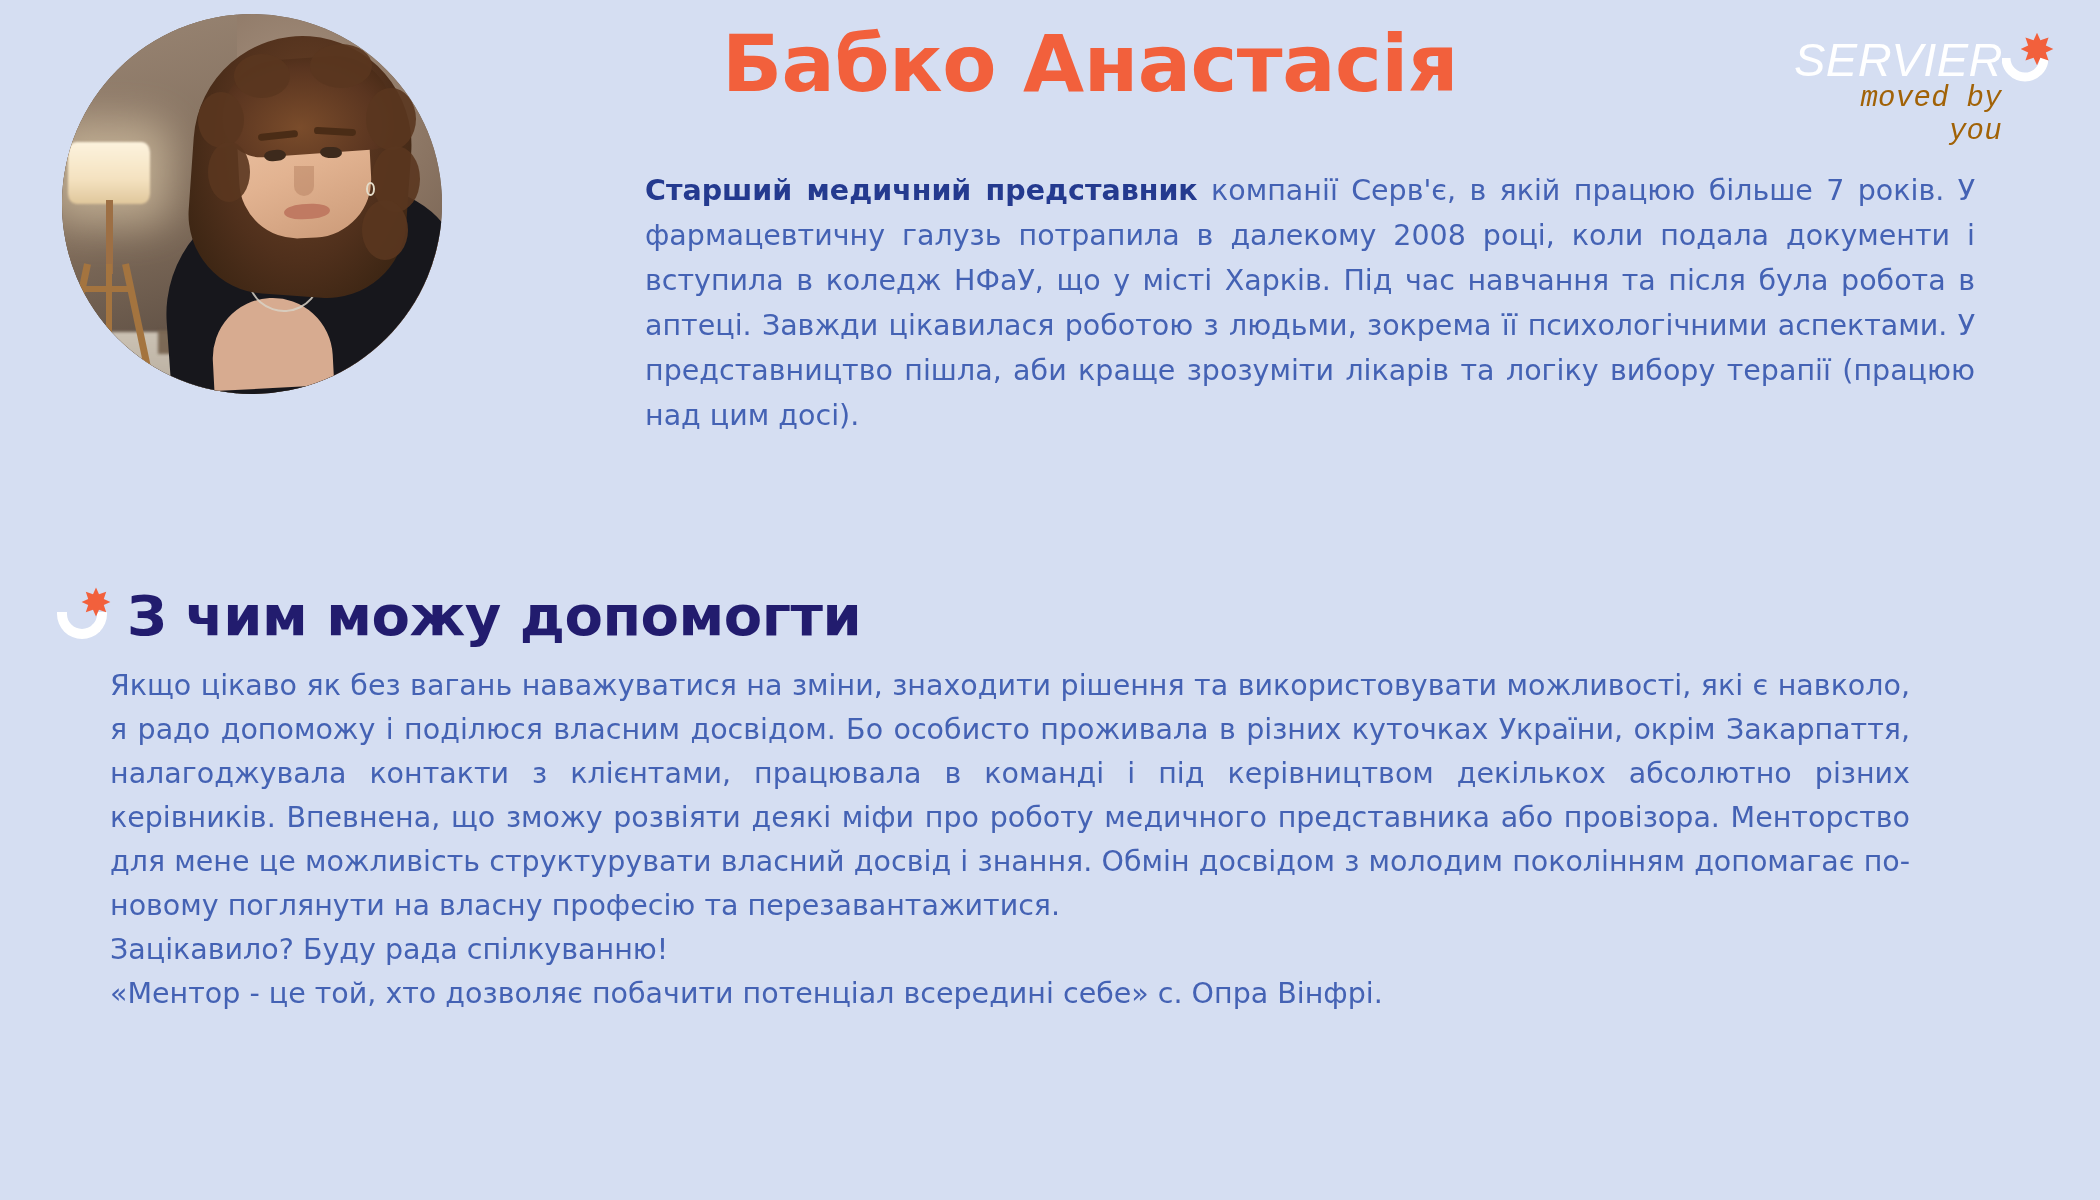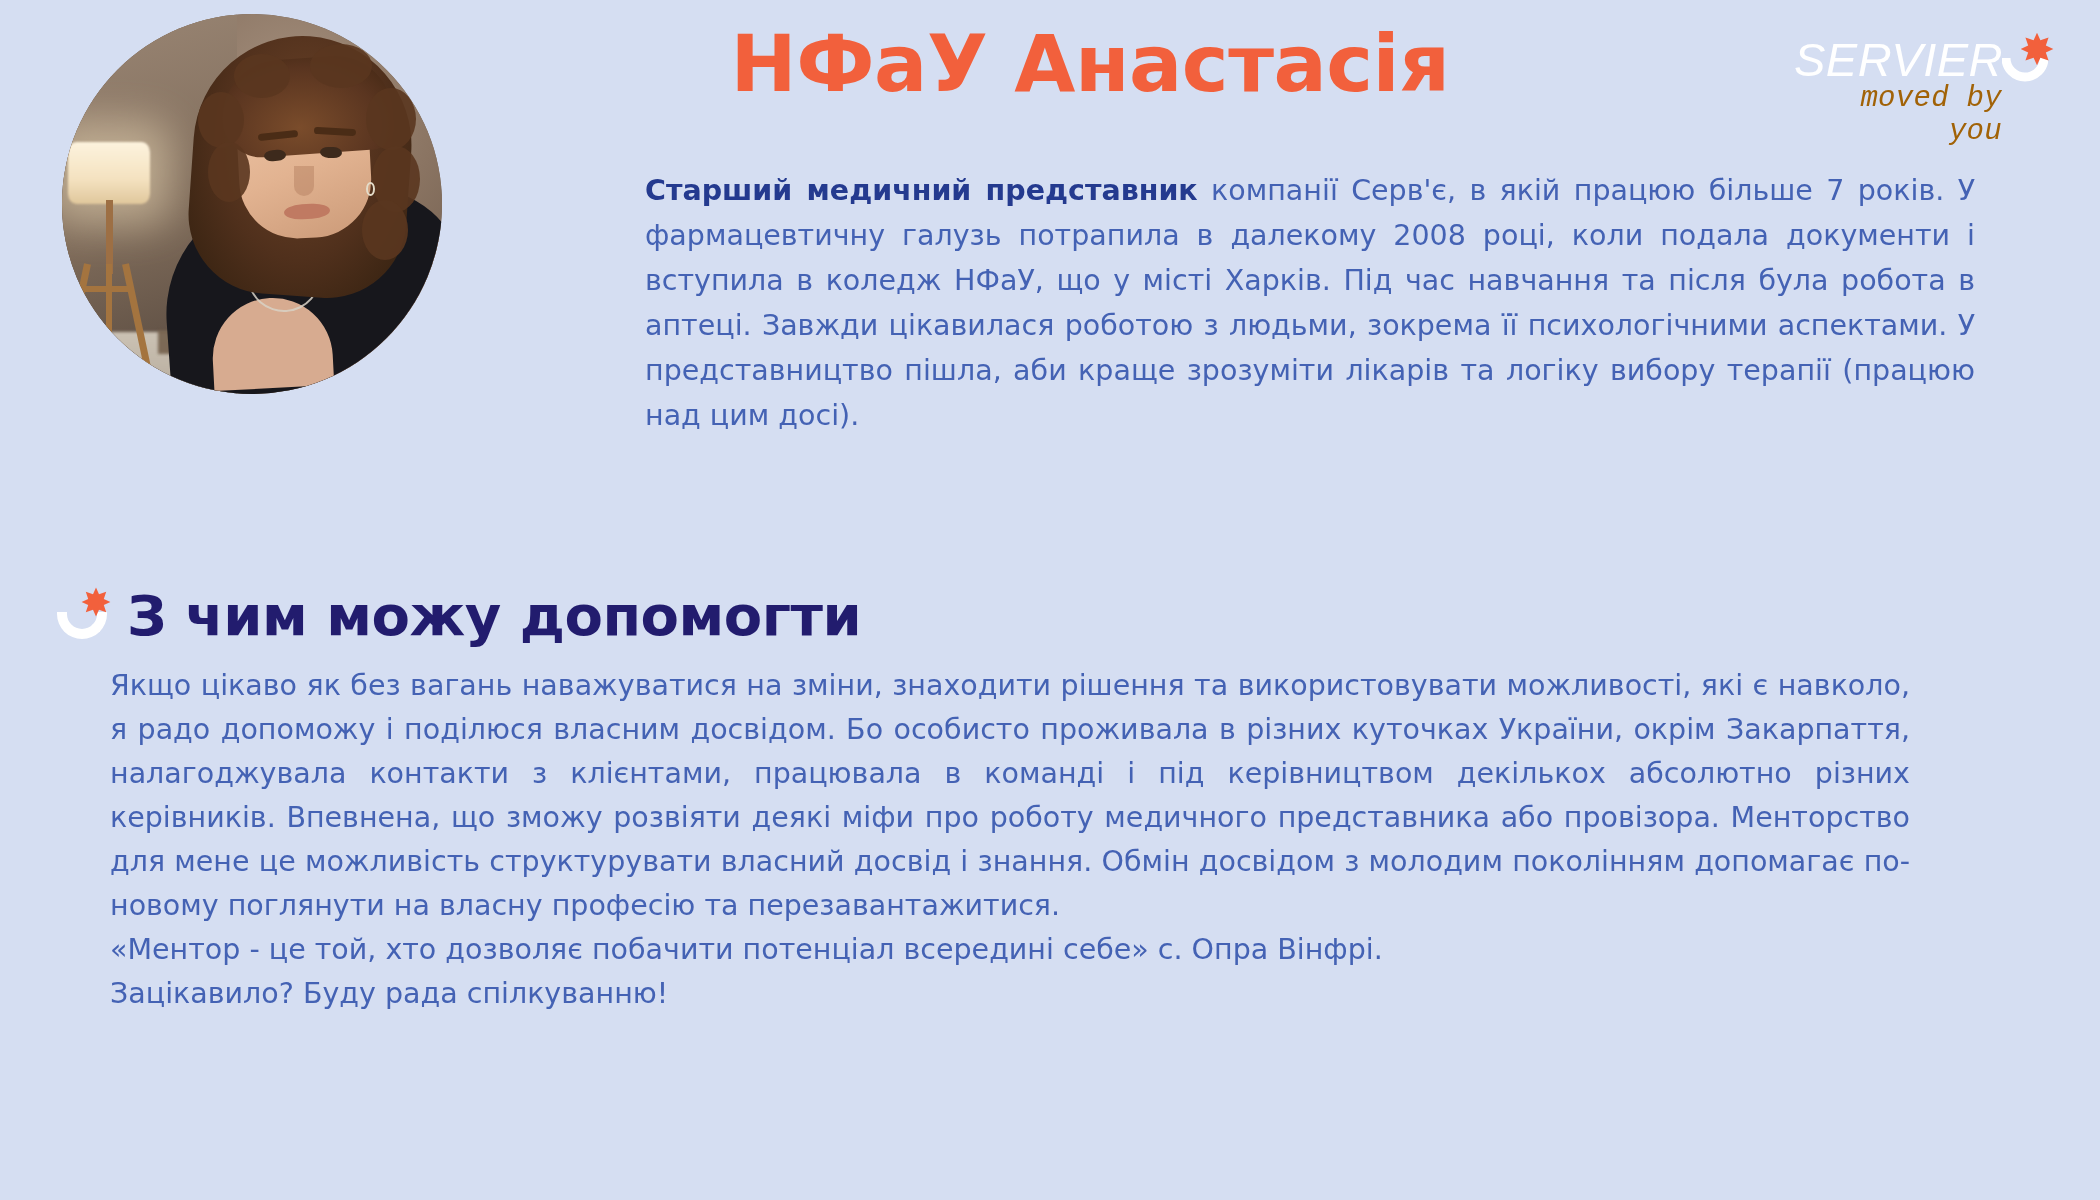--- a/index.html
+++ b/index.html
@@ -320,34 +320,34 @@
     <svg class="logo-swoosh" viewBox="0 0 46 46">
       <path d="M4 6 A19 19 0 0 0 42 6" fill="none" stroke="#ffffff" stroke-width="9" stroke-linecap="butt"></path>
     </svg>
     <svg class="logo-star" viewBox="0 0 100 100">
       <path fill="#f2603c" d="M50 2 L60 24 L84 16 L76 40 L98 50 L76 60 L84 84 L60 76 L50 98 L40 76 L16 84 L24 60 L2 50 L24 40 L16 16 L40 24 Z"></path>
     </svg>
   </div>
   <div class="logo-tag">moved by you</div>
 </div>
 
-<div class="title">НФаУ Анастасія</div>
+<div class="title">Бабко Анастасія</div>
 
 <div id="section-about">
   <div class="body"><b>Старший медичний представник</b><span> компанії Серв'є, в якій працюю більше 7 років. У фармацевтичну галузь потрапила в далекому 2008 році, коли подала документи і вступила в коледж НФаУ, що у місті Харків. Під час навчання та після була робота в аптеці. Завжди цікавилася роботою з людьми, зокрема її психологічними аспектами. У представництво пішла, аби краще зрозуміти лікарів та логіку вибору терапії (працюю над цим досі).</span></div>
 </div>
 
 <div id="section-help">
   <div class="sec-head">
     <span class="bullet">
       <span class="bowl"></span>
       <svg class="star" viewBox="0 0 100 100">
         <path fill="#f2603c" d="M50 2 L60 24 L84 16 L76 40 L98 50 L76 60 L84 84 L60 76 L50 98 L40 76 L16 84 L24 60 L2 50 L24 40 L16 16 L40 24 Z"></path>
       </svg>
     </span>
     <span class="sec-title">З чим можу допомогти</span>
   </div>
   <div class="body">
     <p>Якщо цікаво як без вагань наважуватися на зміни, знаходити рішення та використовувати можливості, які є навколо, я радо допоможу і поділюся власним досвідом. Бо особисто проживала в різних куточках України, окрім Закарпаття, налагоджувала контакти з клієнтами, працювала в команді і під керівництвом декількох абсолютно різних керівників. Впевнена, що зможу розвіяти деякі міфи про роботу медичного представника або провізора. Менторство для мене це можливість структурувати власний досвід і знання. Обмін досвідом з молодим поколінням допомагає по-новому поглянути на власну професію та перезавантажитися.</p>
+    <p class="flat">Зацікавило? Буду рада спілкуванню!</p>
     <p class="flat">«Ментор - це той, хто дозволяє побачити потенціал всередині себе» с. Опра Вінфрі.</p>
-    <p class="flat">Зацікавило? Буду рада спілкуванню!</p>
   </div>
 </div>
 
 </body></html>

